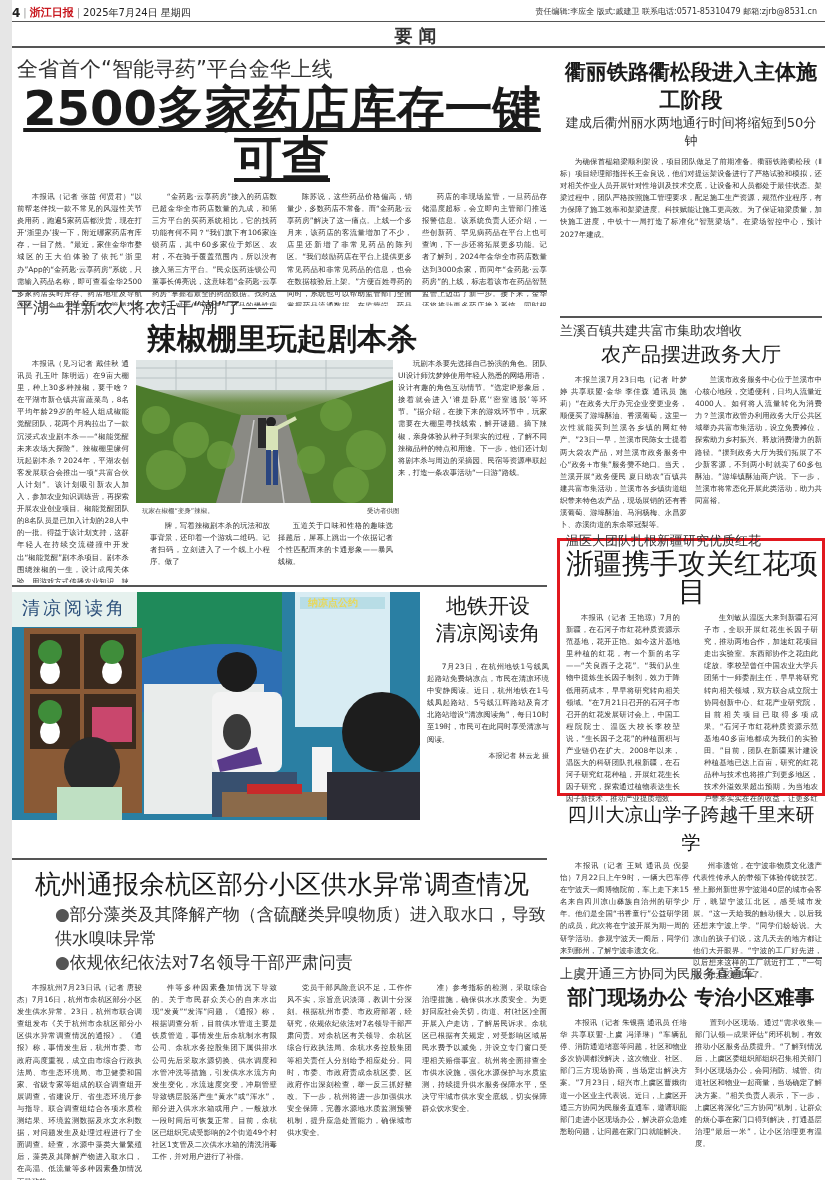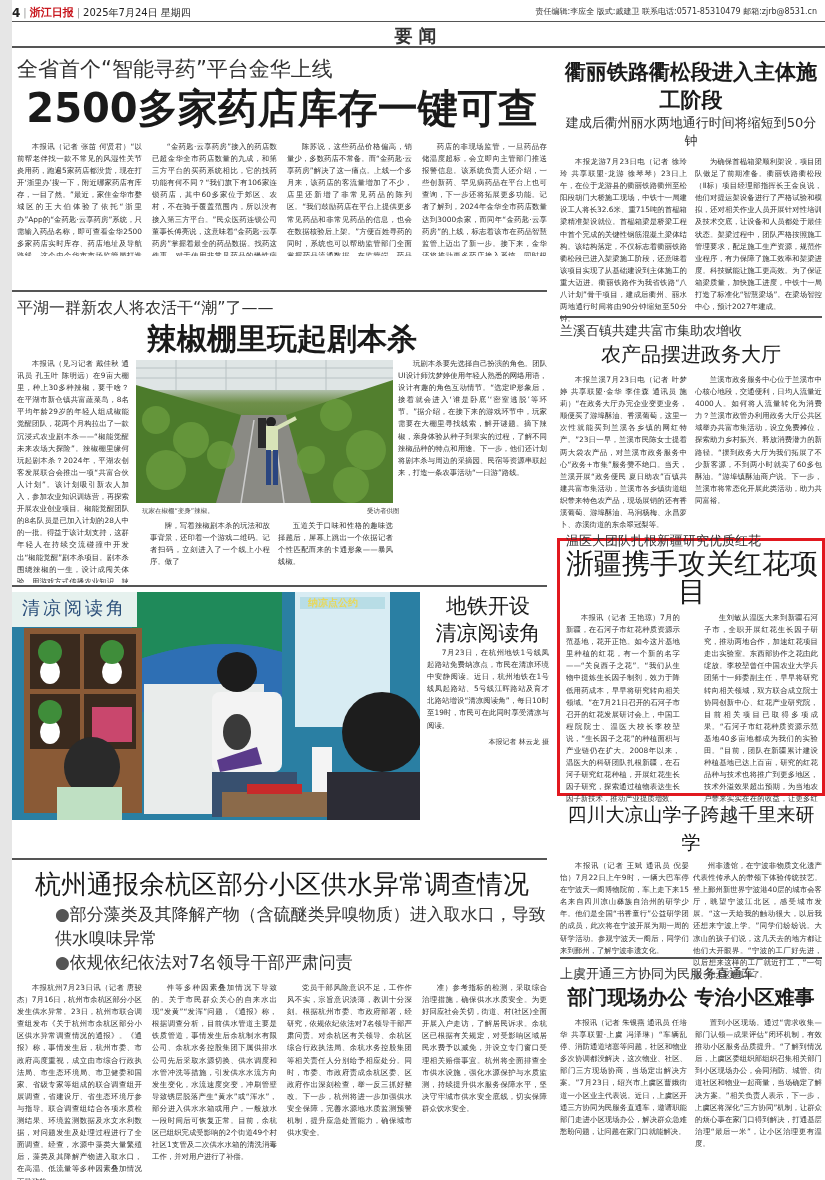--- a/index.html
+++ b/index.html
@@ -42,21 +42,21 @@
       <span style="color:#999">|</span>
       <span>2025年7月24日 星期四</span>
     </div>
     <div class="mh-right">责任编辑:李应全 版式:戚建卫 联系电话:0571-85310479 邮箱:zjrb@8531.cn</div>
   </div>
   <div class="section">要闻</div>
   <div class="rule" style="left:0;top:46px;width:813px;"></div>
 
   <div class="art" style="left:5px;top:55px;width:530px;">
     <div class="kicker" style="font-size:21px;">全省首个“智能寻药”平台金华上线</div>
-    <div class="headline" style="font-size:40px;line-height:50px;">2500多家药店库存一键可查</div>
+    <div class="headline" style="font-size:48px;line-height:50px;text-decoration:underline;">2500多家药店库存一键可查</div>
     <div class="cols" style="margin-top:8px;height:115px;">
       <div class="col">
           <p>本报讯（记者 张苗 何贤君）“以前帮老伴找一款不常见的风湿性关节炎用药，跑遍5家药店都没货，现在打开‘浙里办’搜一下，附近哪家药店有库存，一目了然。”最近，家住金华市婺城区的王大伯体验了依托“浙里办”App的“金药匙·云享药房”系统，只需输入药品名称，即可查看金华2500多家药店实时库存、药店地址及导航路线。这个由金华市市场监管局打造的全省首个“智能寻药”平台，正通过数字化手段重构药品流通服务链。正式上线不到一个月，它已帮近千人找到急需的药品。</p>
         </div>
       <div class="col">
           <p>“金药匙·云享药房”接入的药店数已超金华全市药店数量的九成，和第三方平台的买药系统相比，它的找药功能有何不同？“我们旗下有106家连锁药店，其中60多家位于郊区、农村，不在骑手覆盖范围内，所以没有接入第三方平台。”民众医药连锁公司董事长傅亮说，这意味着“金药匙·云享药房”掌握着最全的药品数据。找药这件事，对于使用非常见药品的慢性病患者来说是刚需。“在我们的店，每天都会接到四五名中老年病人的问药电话，询问治疗慢性肝炎、高血压等的原研药。”太和堂众康连锁店店长</p>
         </div>
       <div class="col">
           <p>陈苏说，这些药品价格偏高，销量少，多数药店不常备。而“金药匙·云享药房”解决了这一痛点。上线一个多月来，该药店的客流量增加了不少，店里还新增了非常见药品的陈列区。“我们鼓励药店在平台上提供更多常见药品和非常见药品的信息，也会在数据核验后上架。”方便百姓寻药的同时，系统也可以帮助监管部门全面掌握药品流通数据。在监管端，药品进销存、温湿度监测等数据，实现对</p>
         </div>
@@ -64,23 +64,20 @@
           <p>药店的非现场监管，一旦药品存储温度超标，会立即向主管部门推送报警信息。该系统负责人还介绍，一些创新药、罕见病药品在平台上也可查询，下一步还将拓展更多功能。记者了解到，2024年金华全市药店数量达到3000余家，而同年“金药匙·云享药房”的上线，标志着该市在药品智慧监管上迈出了新一步。接下来，金华还将推动更多药店接入系统，同时根据群众需求持续迭代优化，让大家更方便地使用。</p>
         </div>
     </div>
   </div>
   <div class="rule" style="left:0;top:290px;width:535px;"></div>
 
   <div class="art" style="left:548px;top:58px;width:262px;">
     <div class="headline" style="font-size:21px;line-height:28px;">衢丽铁路衢松段进入主体施工阶段</div>
     <div class="subhead" style="font-size:13px;line-height:18px;">建成后衢州丽水两地通行时间将缩短到50分钟</div>
     <div class="cols" style="margin-top:6px;height:200px;gap:8px;">
-      <div class="col">
-          <p>本报龙游7月23日电（记者 徐玲玲 共享联盟·龙游 徐琴琴）23日上午，在位于龙游县的衢丽铁路衢州至松阳段胡门大桥施工现场，中铁十一局建设工人将长32.6米、重715吨的首榀箱梁精准架设就位。首榀箱梁是桥梁工程中首个完成的关键性钢筋混凝土梁体结构。该结构落定，不仅标志着衢丽铁路衢松段已进入架梁施工阶段，还意味着该项目实现了从基础建设到主体施工的重大迈进。衢丽铁路作为我省铁路“八八计划”骨干项目，建成后衢州、丽水两地通行时间将由90分钟缩短至50分钟。</p>
-        </div>
       <div class="col">
           <p>为确保首榀箱梁顺利架设，项目团队做足了前期准备。衢丽铁路衢松段（Ⅱ标）项目经理部指挥长王金良说，他们对提运架设备进行了严格试验和模拟，还对相关作业人员开展针对性培训及技术交底，让设备和人员都处于最佳状态。架梁过程中，团队严格按照施工管理要求，配足施工生产资源，规范作业程序，有力保障了施工效率和架梁进度。科技赋能让施工更高效。为了保证箱梁质量，加快施工进度，中铁十一局打造了标准化“智慧梁场”。在梁场智控中心，预计2027年建成。</p>
         </div>
     </div>
   </div>
   <div class="rule" style="left:548px;top:316px;width:262px;"></div>
 
   <div class="art" style="left:5px;top:298px;width:530px;">
     <div class="kicker" style="font-size:16px;">平湖一群新农人将农活干“潮”了——</div>
     <div class="headline" style="font-size:30px;line-height:40px;">辣椒棚里玩起剧本杀</div>
@@ -193,21 +190,21 @@
       <rect x="45" y="195" width="65" height="33" fill="#bfe0c3"></rect>
       <ellipse cx="370" cy="140" rx="40" ry="40" fill="#1d1d1d"></ellipse>
       <rect x="315" y="180" width="93" height="48" fill="#2c2c35"></rect>
     </svg>
     <div style="position:absolute;left:10px;top:4px;font-size:18px;color:#2b4f7a;font-family:'DejaVu Serif',serif;letter-spacing:3px;">清凉阅读角</div>
     <div style="position:absolute;left:296px;top:4px;font-size:10px;color:#e8d85a;font-weight:bold;">纳凉点公约</div>
   </div>
   <div class="art" style="left:415px;top:593px;width:122px;">
     <div class="headline" style="font-size:21px;line-height:27px;font-weight:normal;">地铁开设</div>
     <div class="headline" style="font-size:21px;line-height:27px;font-weight:normal;">清凉阅读角</div>
-    <div class="col" style="height:90px;">
+    <div class="col" style="margin-top:14px;height:90px;">
         <p>7月23日，在杭州地铁1号线凤起路站免费纳凉点，市民在清凉环境中安静阅读。近日，杭州地铁在1号线凤起路站、5号线江晖路站及育才北路站增设“清凉阅读角”，每日10时至19时，市民可在此同时享受清凉与阅读。</p>
       </div>
     <div style="text-align:right;font-size:7px;color:#333;">本报记者 林云龙 摄</div>
   </div>
 
   <div class="box-red" style="left:545px;top:538px;width:268px;height:258px;border-color:#e1181f;"></div>
   <div class="art" style="left:554px;top:524px;width:252px;margin-top:8px;">
     <div class="kicker" style="font-size:13px;">温医大团队扎根新疆研究优质红花</div>
     <div class="headline" style="font-size:28px;line-height:28px;font-weight:normal;">浙疆携手攻关红花项目</div>
     <div class="cols" style="margin-top:6px;height:190px;gap:24px;">

